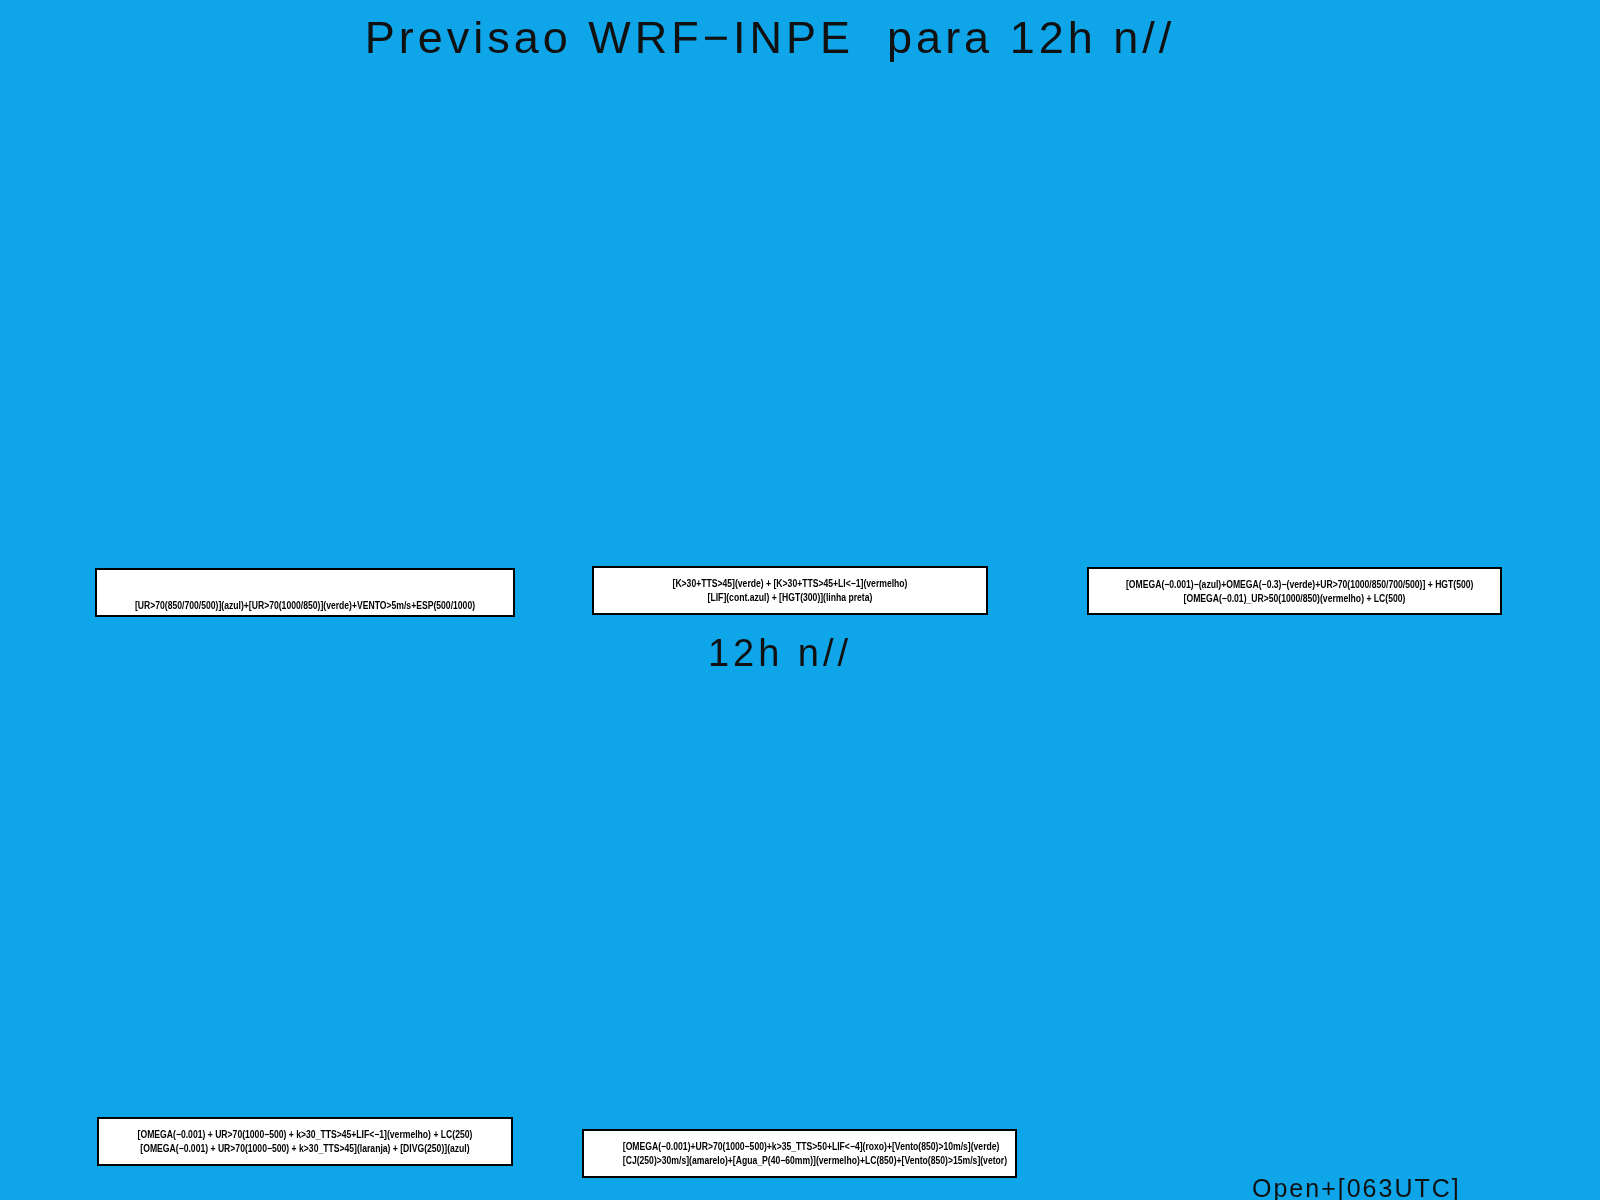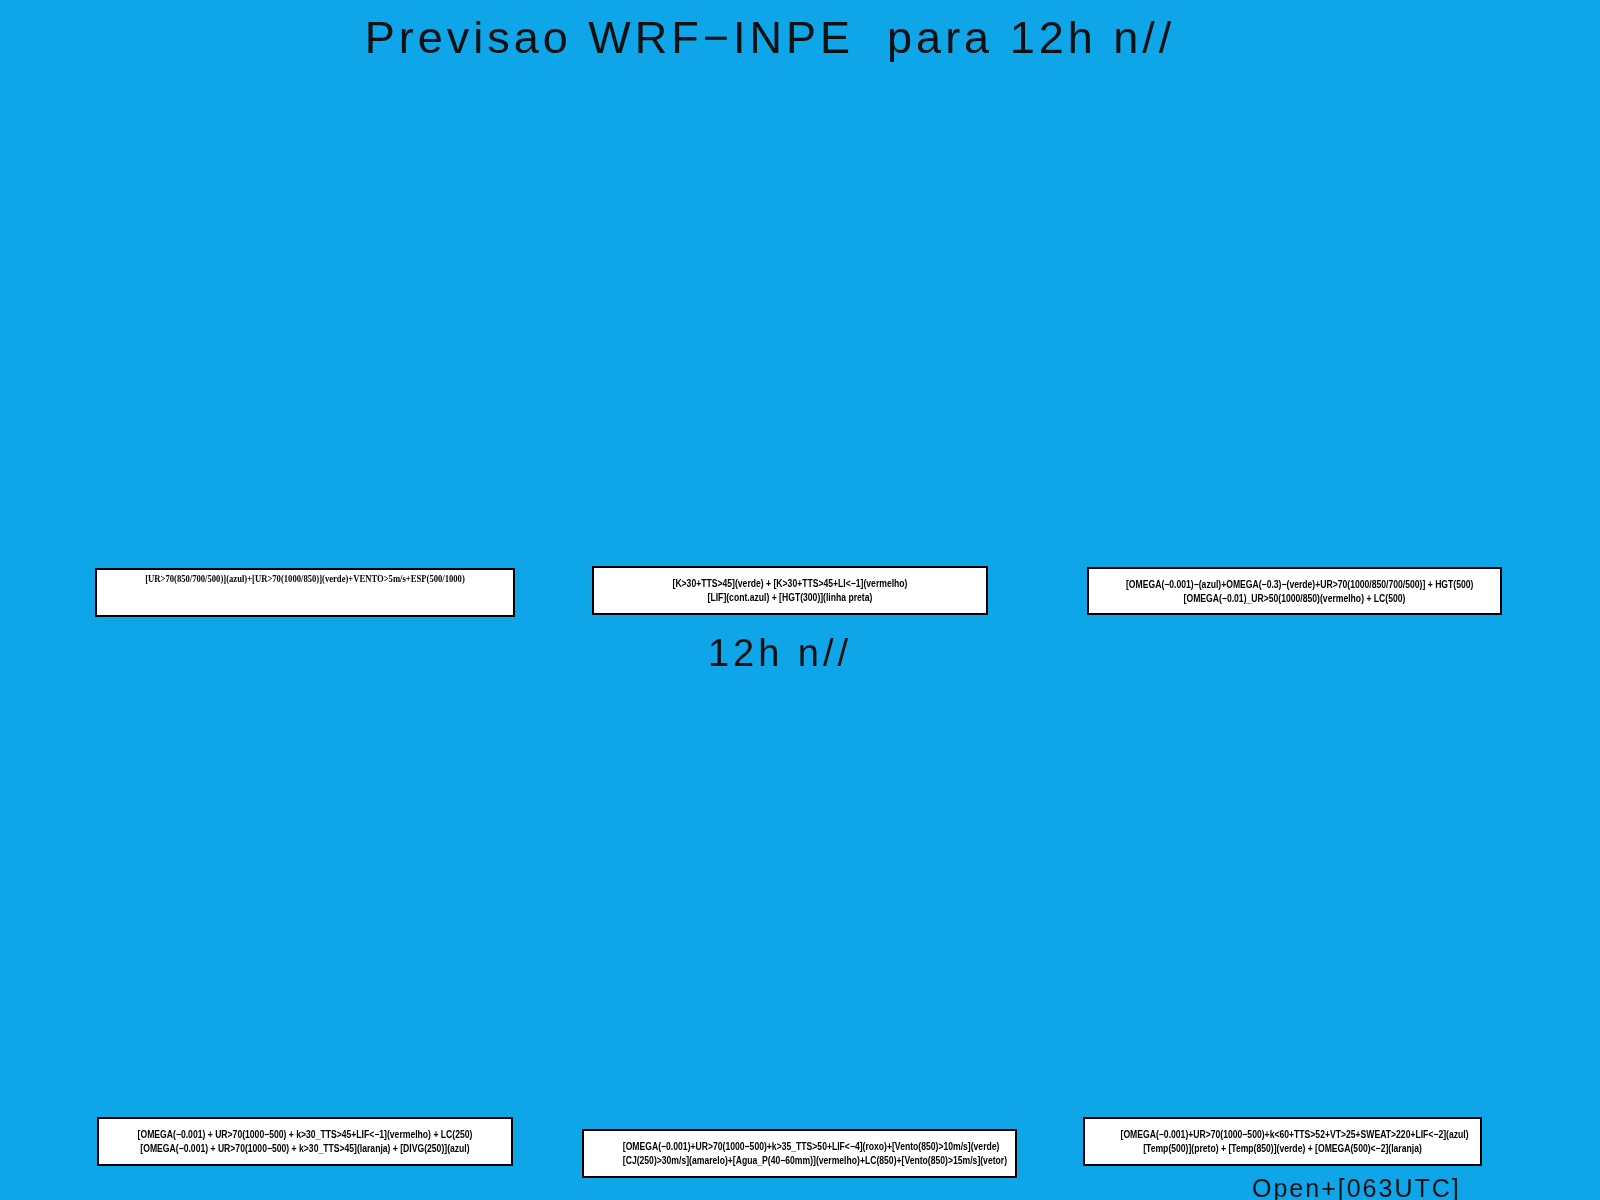--- a/index.html
+++ b/index.html
@@ -30,21 +30,21 @@
   }
   .panel {
     position: absolute;
     border: 2px solid #000000;
     box-sizing: border-box;
     background: #ffffff;
     text-align: center;
     padding-top: 8px;
     overflow: hidden;
   }
-  .panel.pad-lg { padding-top: 2px; font-family: Liberation Serif, serif; }
+  .panel.pad-lg { padding-top: 28px; }
   .legend-line {
     font-size: 10.5px;
     font-weight: bold;
     line-height: 14px;
     white-space: nowrap;
     transform: scaleX(0.82);
     transform-origin: center top;
     color: #000000;
   }
   .panel-mid-left     { left: 95px;   top: 568px;  width: 420px; height: 49px; }
@@ -100,20 +100,16 @@
   <div class="panel panel-bottom-left">
     <div class="legend-line">[OMEGA(−0.001) + UR&gt;70(1000−500) + k&gt;30_TTS&gt;45+LIF&lt;−1](vermelho) + LC(250)</div>
     <div class="legend-line">[OMEGA(−0.001) + UR&gt;70(1000−500) + k&gt;30_TTS&gt;45](laranja) + [DIVG(250)](azul)</div>
   </div>
 
   <div class="panel panel-bottom-center">
     <div class="legend-line">[OMEGA(−0.001)+UR&gt;70(1000−500)+k&gt;35_TTS&gt;50+LIF&lt;−4](roxo)+[Vento(850)&gt;10m/s](verde)</div>
     <div class="legend-line">[CJ(250)&gt;30m/s](amarelo)+[Agua_P(40−60mm)](vermelho)+LC(850)+[Vento(850)&gt;15m/s](vetor)</div>
   </div>
 
-  <div class="panel panel-bottom-right">
-    <div class="legend-line">[OMEGA(−0.001)+UR&gt;70(1000−500)+k&lt;60+TTS&gt;52+VT&gt;25+SWEAT&gt;220+LIF&lt;−2](azul)</div>
-    <div class="legend-line">[Temp(500)](preto) + [Temp(850)](verde) + [OMEGA(500)&lt;−2](laranja)</div>
-  </div>
 
   <div class="footer-label">Open+[063UTC]</div>
 
 </div>
 
 </body></html>

